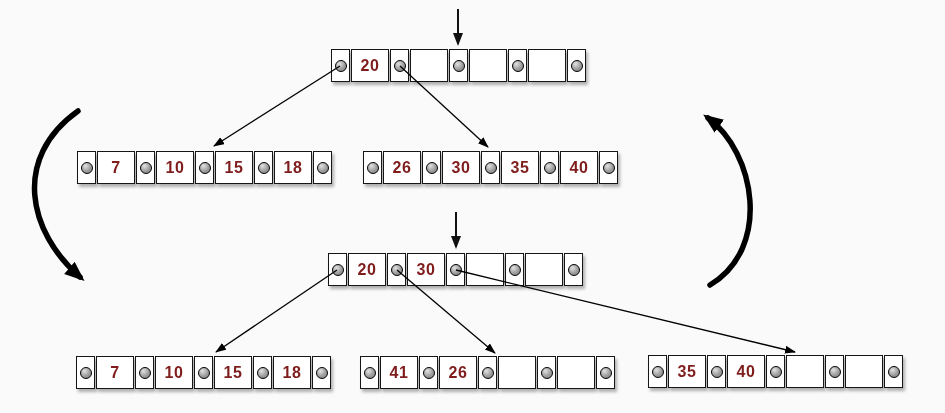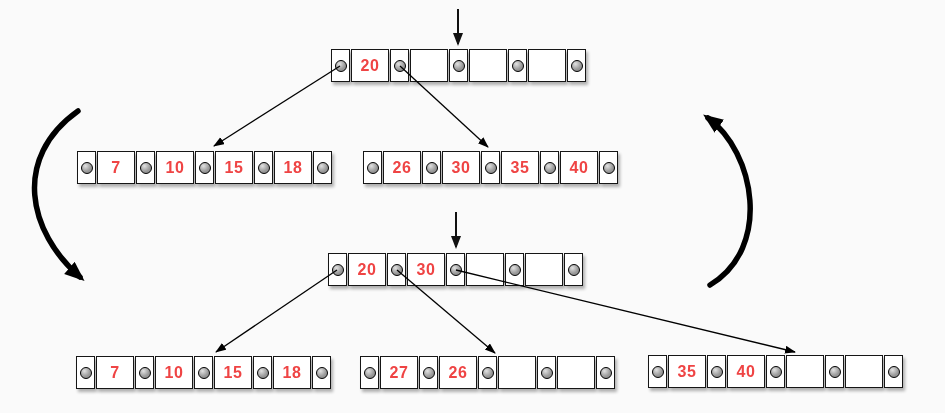--- a/index.html
+++ b/index.html
@@ -26,21 +26,21 @@
     box-shadow: 2px 3px 3px rgba(0,0,0,0.30);
     display: flex;
     align-items: center;
     justify-content: center;
   }
   .cell.ptr { width: 19px; }
   .cell.key {
     width: 38px;
     font-size: 16px;
     font-weight: 600;
-    color: #ef4444;
+    color: #7f1d1d;
     letter-spacing: 0.5px;
   }
   .dot {
     width: 12px;
     height: 12px;
     box-sizing: border-box;
     border-radius: 50%;
     border: 1.8px solid #000;
     background: radial-gradient(circle at 35% 30%, #e2e2e2 0%, #9c9c9c 55%, #7f7f7f 100%);
   }
@@ -184,21 +184,21 @@
       </div>
       <div class="cell key">18</div>
       <div class="cell ptr">
         <span class="dot"></span>
       </div>
     </div>
     <div class="bnode" style="left: 360px; top: 356px;">
       <div class="cell ptr">
         <span class="dot"></span>
       </div>
-      <div class="cell key">27</div>
+      <div class="cell key">41</div>
       <div class="cell ptr">
         <span class="dot"></span>
       </div>
       <div class="cell key">26</div>
       <div class="cell ptr">
         <span class="dot"></span>
       </div>
       <div class="cell key"></div>
       <div class="cell ptr">
         <span class="dot"></span>

